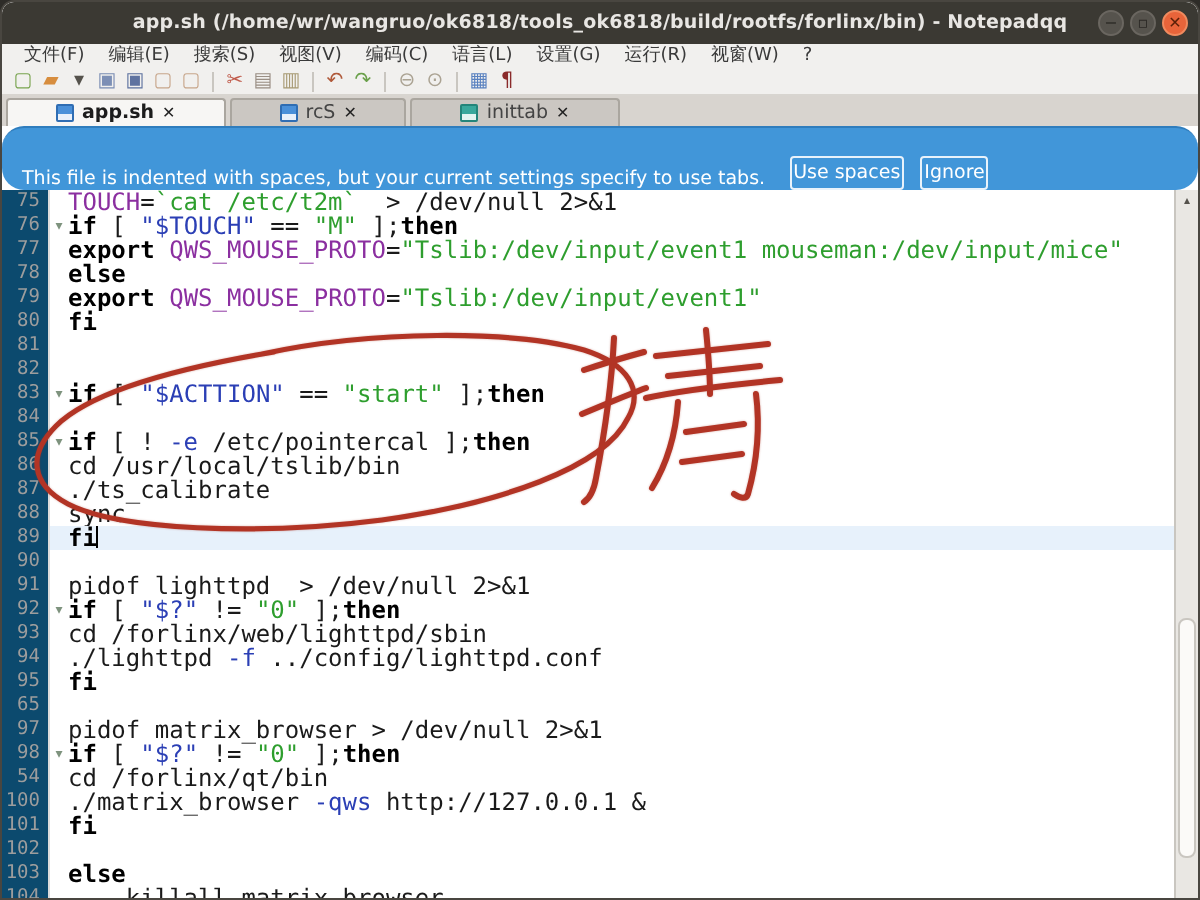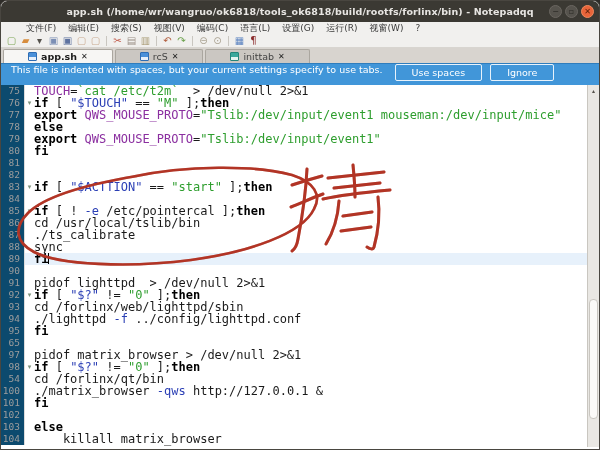--- a/index.html
+++ b/index.html
@@ -11,46 +11,46 @@
   
   .titlebar { position:relative; height:21px; background:#3b3933; border-radius:6px 6px 0 0;
               display:flex; align-items:center; justify-content:center; }
   .titlebar .title { color:#e8e6e3; font-size:9.5px; font-weight:bold; letter-spacing:0.1px; }
   .winbtns { position:absolute; right:5px; top:4px; display:flex; gap:3px; }
   .wbtn { width:13px; height:13px; border-radius:50%; background:#56534d; border:1px solid #6a6660;
           color:#2b2925; font-size:8px; line-height:11px; text-align:center; }
   .wbtn.close { background:#e8643a; border-color:#f08a5e; color:#5c2008; }
 
   
-  .menubar { height:12px; background:#f1f0ee; display:flex; align-items:center; padding-left:20px; gap:2px; }
+  .menubar { height:12px; background:#f1f0ee; display:flex; align-items:center; padding-left:6px; gap:2px; }
   .menu-item { font-size:9px; color:#3a3a3a; padding:0 5px; line-height:12px; white-space:nowrap; }
 
   
   .toolbar { height:14px; background:#f1f0ee; border-bottom:1px solid #d8d5d0;
              display:flex; align-items:center; padding-left:4px; gap:1px; }
   .tb-icon { font-size:10px; line-height:13px; width:13px; text-align:center; }
   .tb-sep { width:1px; height:10px; background:#c9c6c0; margin:0 3px; }
 
   
   .tabbar { height:15px; background:#d8d4cf; display:flex; align-items:flex-end; padding-left:2px; }
   .tab { height:14px; display:flex; align-items:center; gap:4px; padding:0 24px;
          background:#cbc7c2; border:1px solid #aaa69f; border-bottom:none; margin-right:2px;
          border-radius:2px 2px 0 0; font-size:9.5px; color:#444; }
   .tab.active { background:#f7f6f4; font-weight:bold; color:#1c1c1c; }
   .floppy { width:9px; height:9px; border-radius:1px; display:inline-block; }
   .fl-blue { background:linear-gradient(#4a90d9 55%, #e8f0fa 55%); border:1px solid #2f6db3; }
   .fl-teal { background:linear-gradient(#3aa89c 55%, #e4f4f1 55%); border:1px solid #24857a; }
   .tab-close { font-size:8px; color:#222; font-weight:bold; }
 
   
-  .notif { height:22px; background:#4196d9; border-top:1px solid #2f7dbd; display:flex;
-           align-items:flex-start; padding:0 10px; gap:8px; }
+  .notif { height:32px; background:#4196d9; border-top:1px solid #2f7dbd; display:flex;
+           align-items:flex-end; padding:0 10px; gap:8px;border-radius:11px; }
   .notif .msg { color:#fff; font-size:9.5px; flex:0 1 auto; margin-right:4px; }
   .nbtn { border:1px solid #e8f2fb; border-radius:2px; color:#fff; background:transparent;
-          font-size:9.5px; padding:2px 16px; white-space:nowrap;
+          font-size:9.5px; padding:2px 1px; white-space:nowrap;
           font-family:"DejaVu Sans","Liberation Sans",sans-serif; }
 
   
   .editor { position:relative; height:362px; background:#fff; overflow:hidden; }
   .line { display:flex; height:12px; }
   .ln { width:24px; flex:0 0 24px; text-align:right; padding-right:4px; color:#9d9d9d;
         font:9.5px/12px "DejaVu Sans Mono","Liberation Mono",monospace;
         border-right:1px solid #dcdcdc; background:#0c4a6e; }
   .rest { flex:1; display:flex; }
   .line.cur .rest { background:#e7f1fb; }

